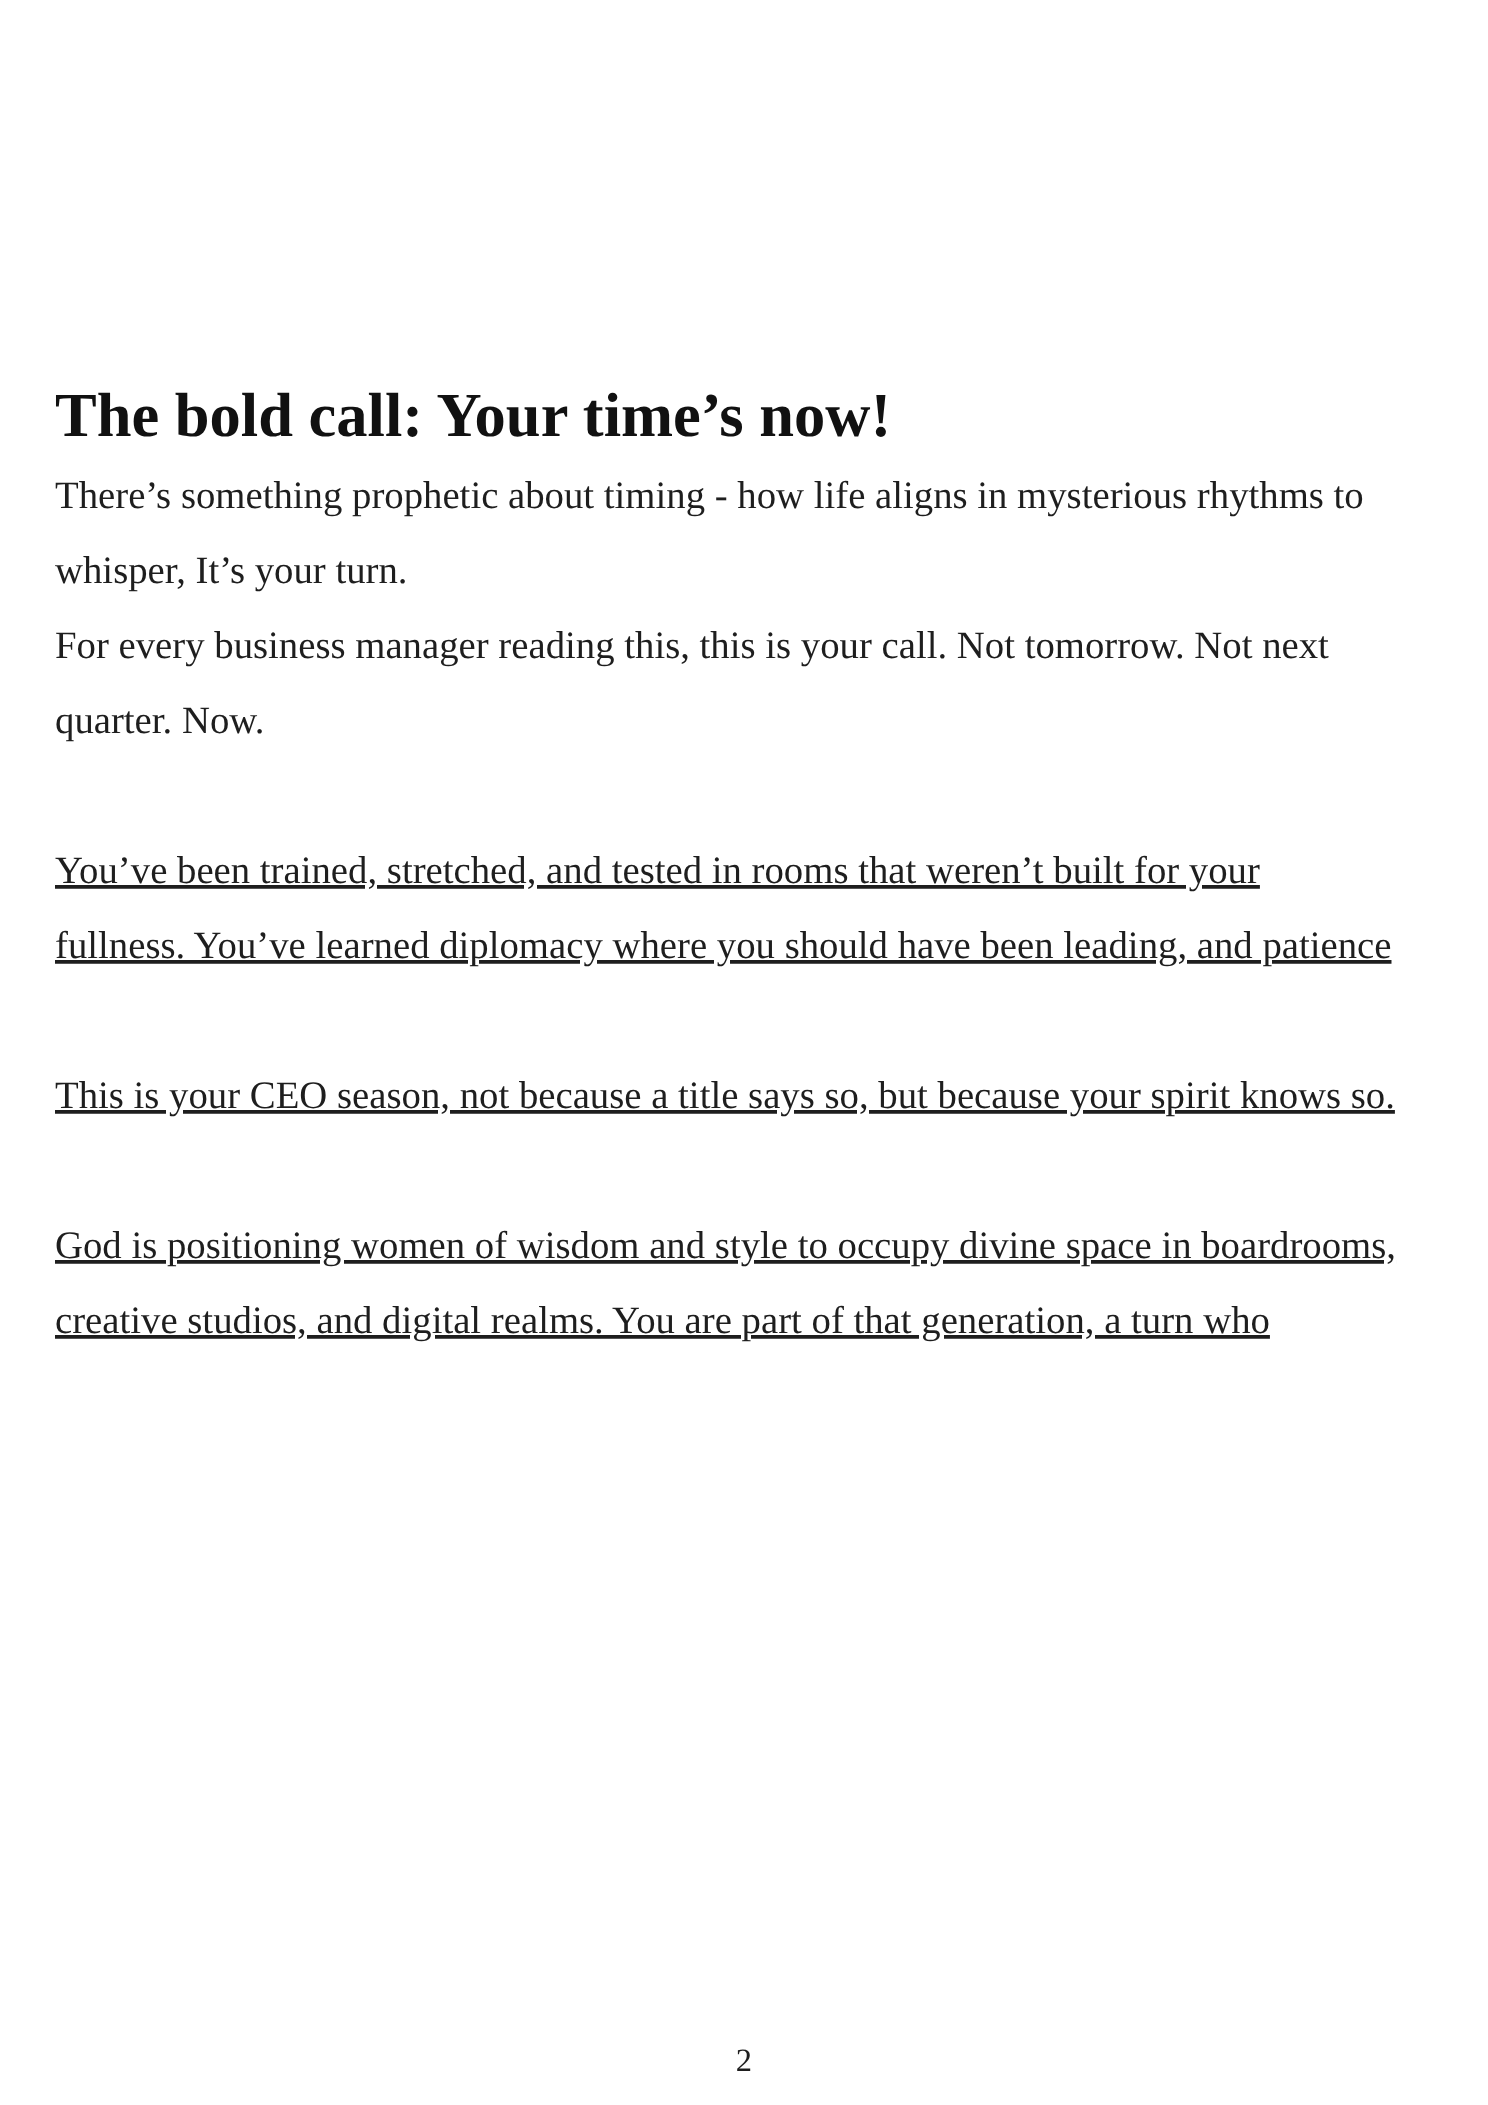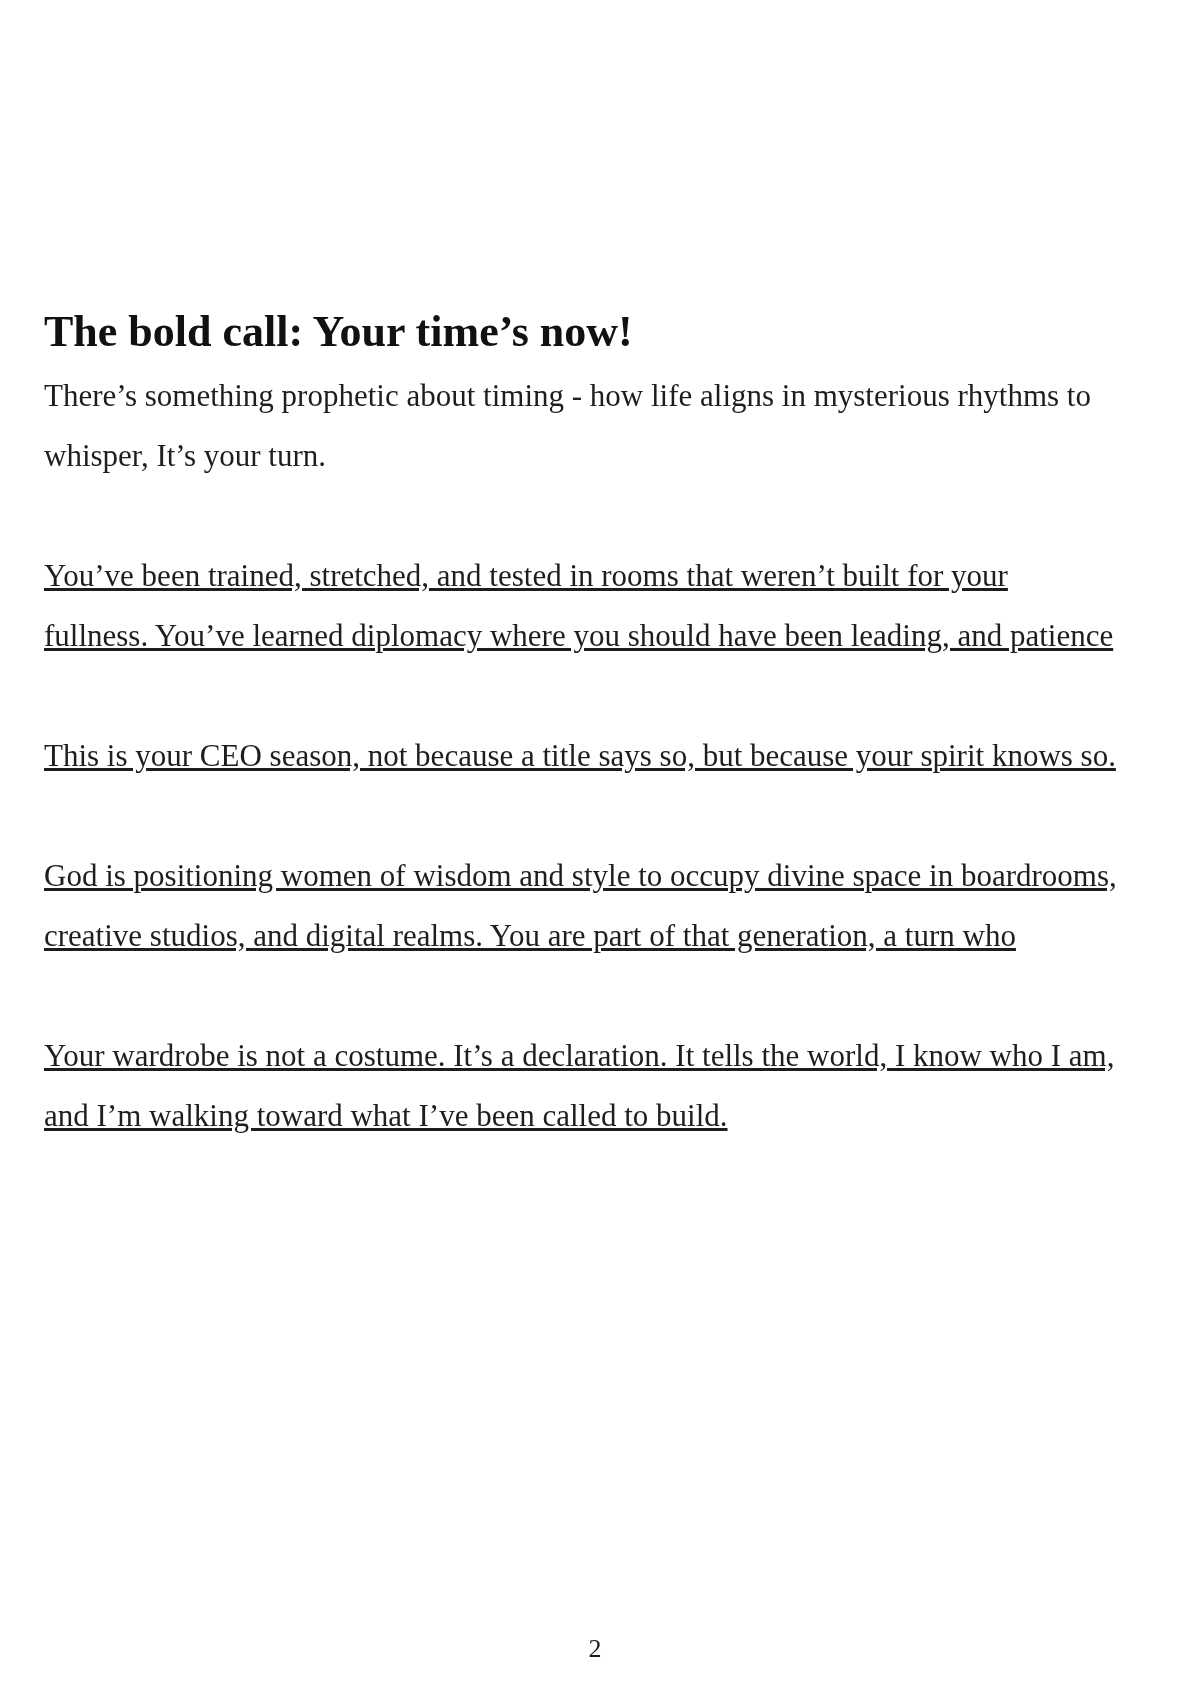--- a/index.html
+++ b/index.html
@@ -18,21 +18,21 @@
   }
   .content {
     position: absolute;
     left: 44px;
     right: 44px;
     top: 0;
   }
   .heading {
     margin-top: 308px;
     margin-bottom: 10px;
-    font-size: 44px;
+    font-size: 50px;
     line-height: 48px;
     font-weight: 700;
     color: #111111;
     letter-spacing: 0;
     white-space: nowrap;
   }
   .para {
     margin: 0;
   }
   .para.spaced {
@@ -62,36 +62,36 @@
 <div class="page">
   <div class="content">
 
     <h1 class="heading">The bold call: Your time’s now!</h1>
 
     <div class="para">
       <div class="line">There’s something prophetic about timing - how life aligns in mysterious rhythms to</div>
       <div class="line">whisper, It’s your turn.</div>
     </div>
 
+    <div class="para">
+      <div class="line">For every business manager reading this, this is your call. Not tomorrow. Not next</div>
+      <div class="line">quarter. Now.</div>
+    </div>
 
     <div class="para spaced">
       <div class="line">You’ve been trained, stretched, and tested in rooms that weren’t built for your</div>
       <div class="line">fullness. You’ve learned diplomacy where you should have been leading, and patience</div>
     </div>
 
     <div class="para spaced">
       <div class="line">This is your CEO season, not because a title says so, but because your spirit knows so.</div>
     </div>
 
     <div class="para spaced">
       <div class="line">God is positioning women of wisdom and style to occupy divine space in boardrooms,</div>
       <div class="line">creative studios, and digital realms. You are part of that generation, a turn who</div>
     </div>
 
-    <div class="para spaced">
-      <div class="line">Your wardrobe is not a costume. It’s a declaration. It tells the world, I know who I am,</div>
-      <div class="line">and I’m walking toward what I’ve been called to build.</div>
-    </div>
 
   </div>
 
   <div class="page-number">2</div>
 </div>
 
 </body></html>

